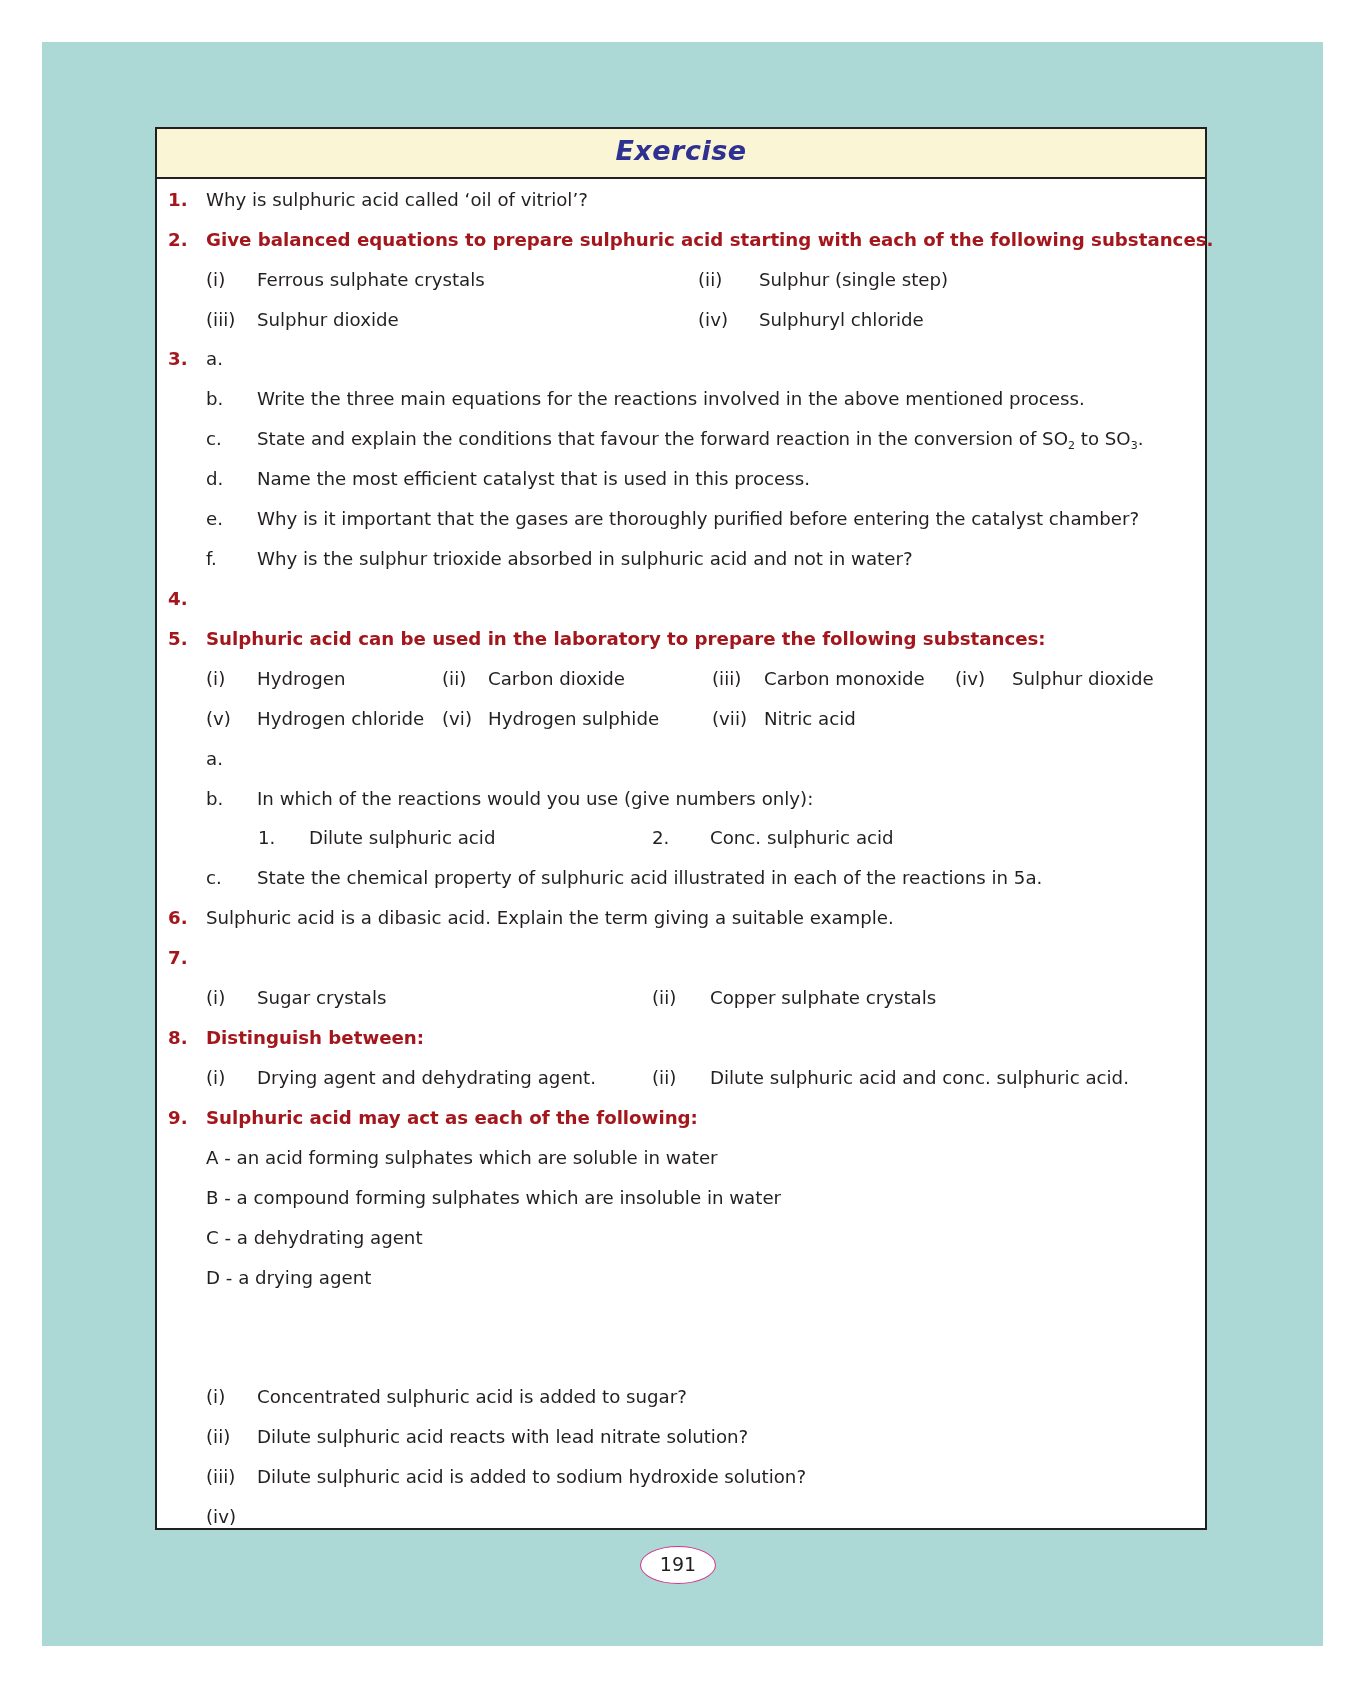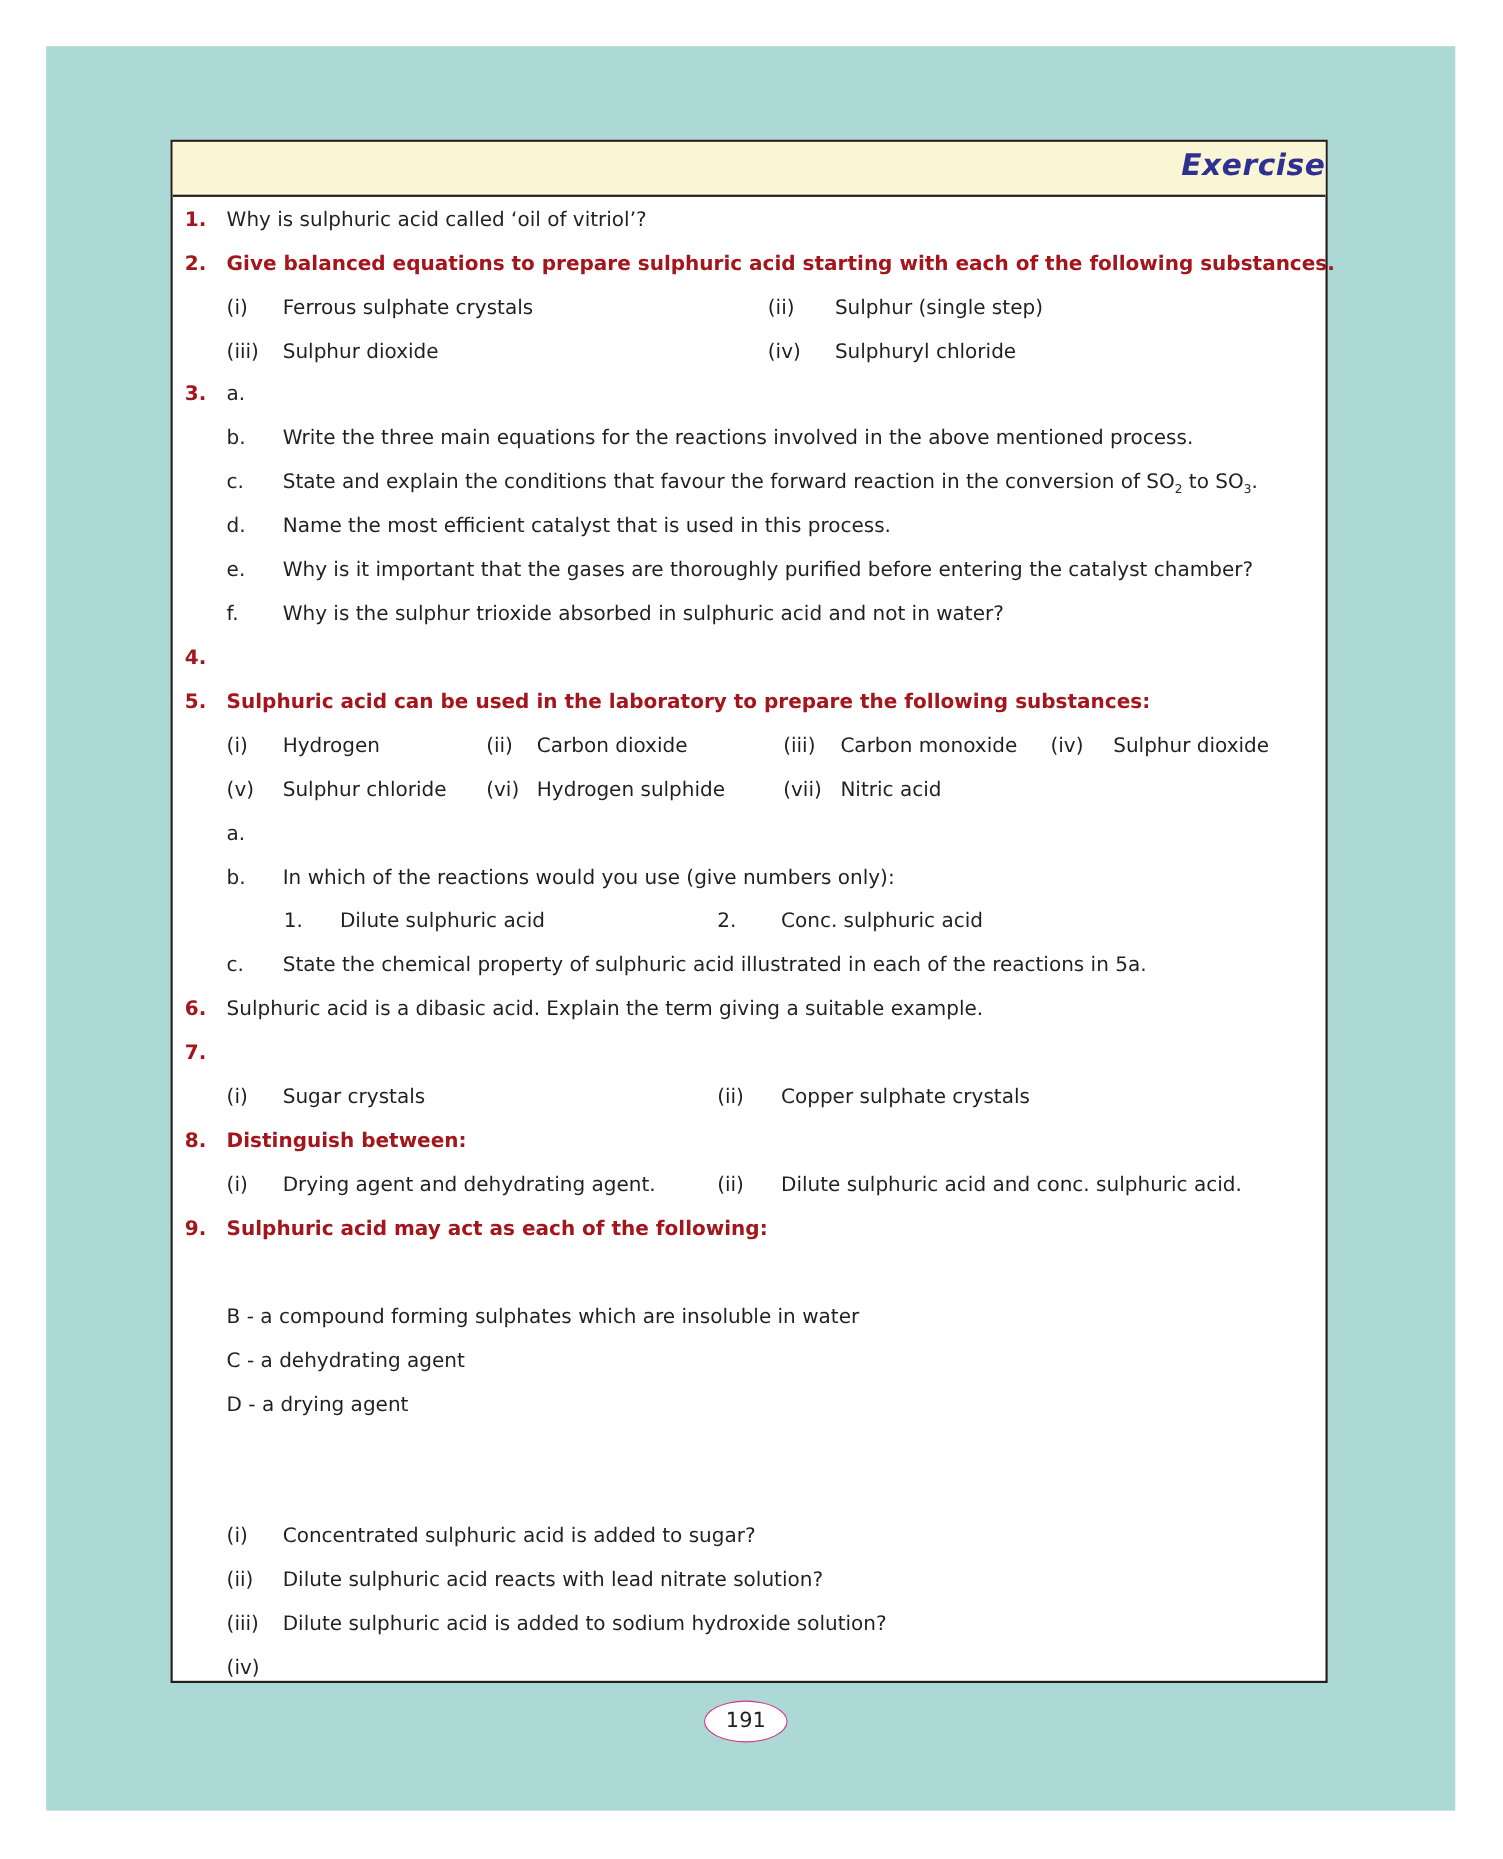--- a/index.html
+++ b/index.html
@@ -1,20 +1,20 @@
 <!DOCTYPE html>
 <html><head>
 <meta charset="utf-8">
 <style>
   html, body { margin:0; padding:0; }
   body { width:1366px; height:1690px; background:#ffffff; position:relative; font-family:"DejaVu Sans", sans-serif; color:#231f20; overflow:hidden; }
   .teal { position:absolute; left:42px; top:42px; width:1281px; height:1604px; background:#acd8d5; }
   .box { position:absolute; left:155px; top:127px; width:1052px; height:1403px; background:#ffffff; border:2px solid #231f20; box-sizing:border-box; }
   .title-band { position:absolute; left:0; top:0; right:0; height:50px; background:#faf5d4; border-bottom:2px solid #231f20; box-sizing:border-box; }
-  .title { position:absolute; left:0; right:0; top:6px; text-align:right; font-family:"DejaVu Sans", sans-serif; font-style:oblique; font-weight:bold; font-size:27px; color:#2e3192; letter-spacing:0.5px; }
+  .title { position:absolute; left:0; right:0; top:6px; text-align:center; font-family:"DejaVu Sans", sans-serif; font-style:oblique; font-weight:bold; font-size:27px; color:#2e3192; letter-spacing:0.5px; }
   .row { position:absolute; left:0; right:0; height:30px; font-size:18.2px; line-height:30px; white-space:nowrap; }
   .row span { position:absolute; top:0; }
   .num { color:#a3161c; font-weight:bold; left:11px; }
   .red { color:#a3161c; font-weight:bold; }
   sub { font-size:11px; vertical-align:-4px; line-height:0; }
   .page-no { position:absolute; left:640px; top:1546px; width:76px; height:38px; border:1.5px solid #d6338c; border-radius:50%; background:#ffffff; box-sizing:border-box; text-align:center; line-height:35px; font-size:19px; color:#231f20; }
 </style>
 </head>
 <body>
 
@@ -85,21 +85,21 @@
     <span style="left:100px">Hydrogen</span>
     <span style="left:285px">(ii)</span>
     <span style="left:331px">Carbon dioxide</span>
     <span style="left:555px">(iii)</span>
     <span style="left:607px">Carbon monoxide</span>
     <span style="left:798px">(iv)</span>
     <span style="left:855px">Sulphur dioxide</span>
   </div>
   <div class="row" style="top:575px">
     <span style="left:49px">(v)</span>
-    <span style="left:100px">Sulphur chloride</span>
+    <span style="left:100px">Hydrogen chloride</span>
     <span style="left:285px">(vi)</span>
     <span style="left:331px">Hydrogen sulphide</span>
     <span style="left:555px">(vii)</span>
     <span style="left:607px">Nitric acid</span>
   </div>
   <div class="row" style="top:615px">
     <span style="left:49px">a.</span>
   </div>
   <div class="row" style="top:655px">
     <span style="left:49px">b.</span>
@@ -139,20 +139,23 @@
     <span style="left:49px">(i)</span>
     <span style="left:100px">Drying agent and dehydrating agent.</span>
     <span style="left:495px">(ii)</span>
     <span style="left:553px">Dilute sulphuric acid and conc. sulphuric acid.</span>
   </div>
 
   <div class="row" style="top:974px">
     <span class="num">9.</span>
     <span class="red" style="left:49px">Sulphuric acid may act as each of the following:</span>
   </div>
+  <div class="row" style="top:1014px">
+    <span style="left:49px">A - an acid forming sulphates which are soluble in water</span>
+  </div>
   <div class="row" style="top:1054px">
     <span style="left:49px">B - a compound forming sulphates which are insoluble in water</span>
   </div>
   <div class="row" style="top:1094px">
     <span style="left:49px">C - a dehydrating agent</span>
   </div>
   <div class="row" style="top:1134px">
     <span style="left:49px">D - a drying agent</span>
   </div>
   <div class="row" style="top:1253px">

